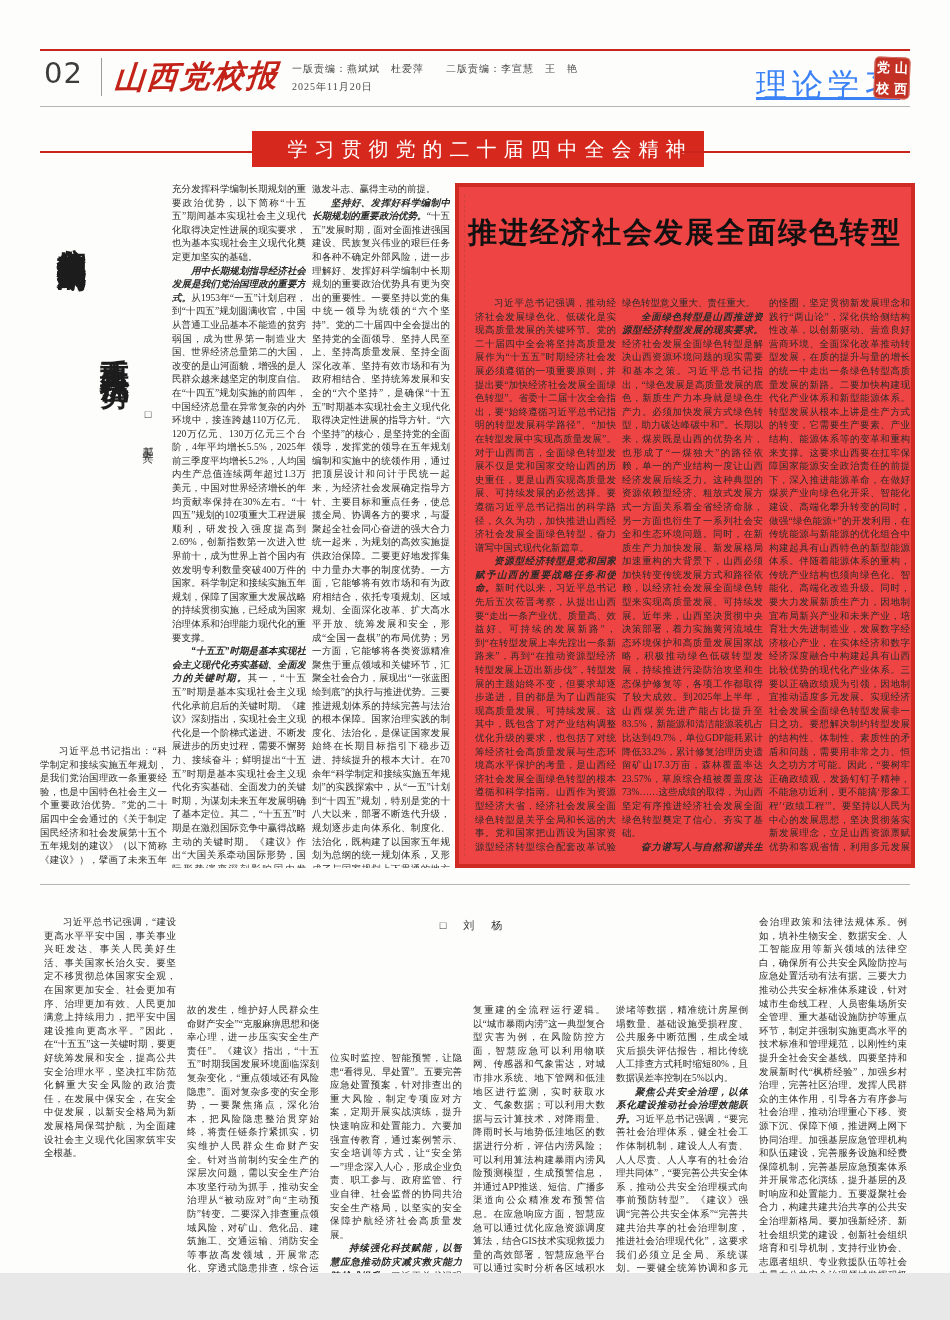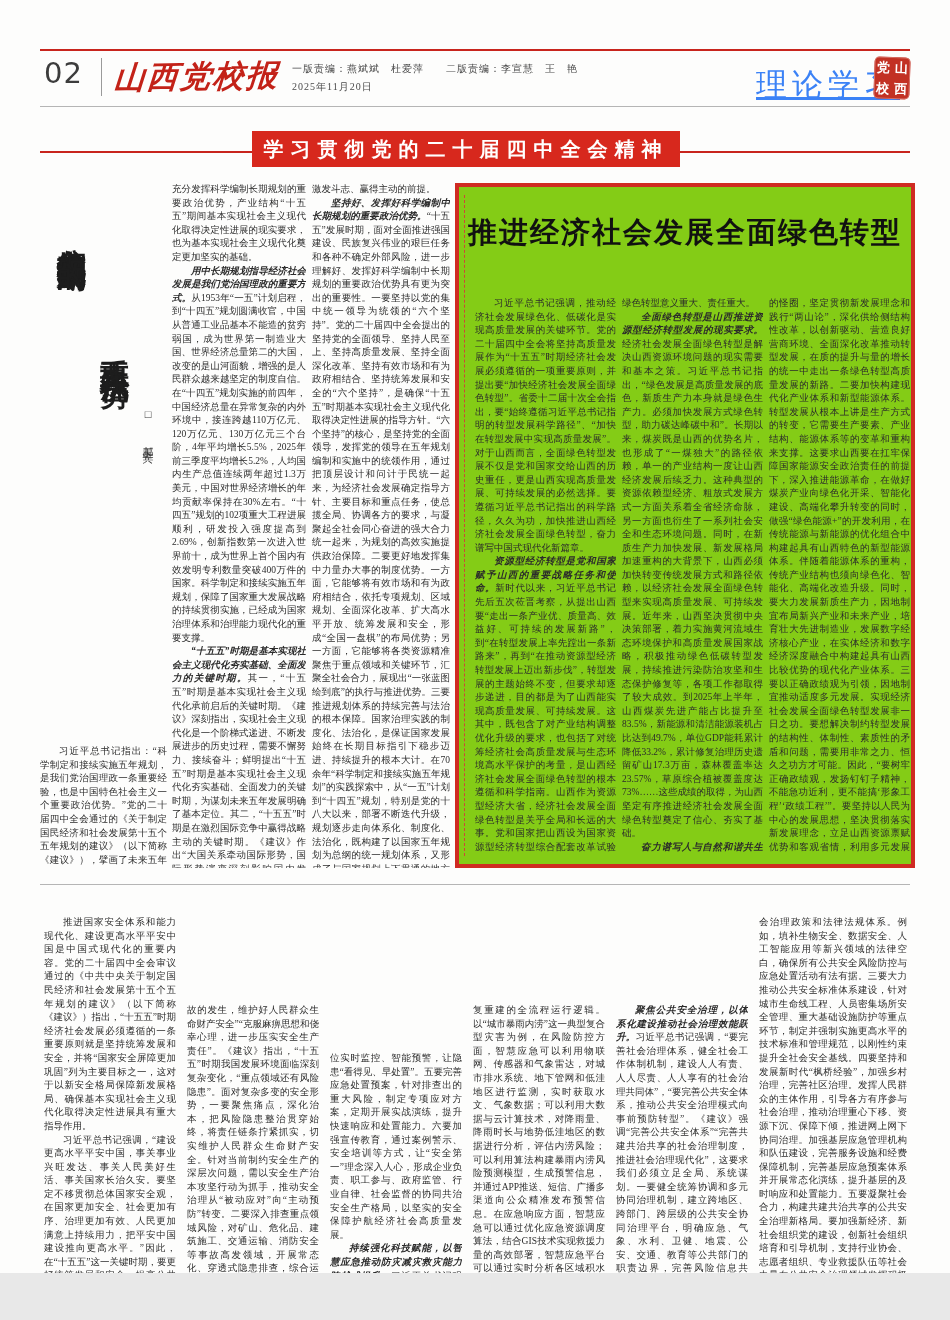--- a/index.html
+++ b/index.html
@@ -13,33 +13,33 @@
   .hdr-div{width:1px;height:38px;background:#9a9a9a;}
   .masthead{font-size:31px;font-weight:900;font-style:italic;color:#c32218;letter-spacing:2px;
             transform:skewX(-5deg) rotate(-1deg);white-space:nowrap;}
   .hdr-meta{font-size:10px;color:#4a4a4a;letter-spacing:1px;white-space:nowrap;}
   .section-lbl{font-size:31px;color:#3b82f6;letter-spacing:5px;white-space:nowrap;text-decoration:underline;}
   .seal{width:36px;height:42px;background:#c23124;border-radius:5px;transform:rotate(2deg);
         display:grid;grid-template-columns:1fr 1fr;align-items:center;justify-items:center;
         color:#fff;font-size:13px;line-height:13px;font-weight:700;box-shadow:0 0 0 1px #d8766c inset;}
   
   .banner{background:#d7281d;color:#fff;display:flex;align-items:center;justify-content:center;
-          font-size:20px;font-weight:700;letter-spacing:7px;white-space:nowrap;}
+          font-size:20px;font-weight:400;letter-spacing:7px;white-space:nowrap;padding-left:24px;}
   
   .col{overflow:hidden;text-align:justify;}
   .col p.seg{margin:0;font-size:9.5px;line-height:13.6px;}
   .col p.seg.indent{text-indent:2em;}
   .col .lead{font-weight:700;font-style:italic;}
   
   .vt{writing-mode:vertical-rl;text-orientation:upright;font-weight:700;white-space:nowrap;}
   .vt-main{font-size:29px;letter-spacing:1px;color:#1d1d1d;}
   .vt-sub{font-size:29px;letter-spacing:4px;color:#1d1d1d;}
   .vt-author{font-size:11px;letter-spacing:3px;color:#333;font-weight:400;}
   
-  .redbox{border:4px solid #cf2b22;box-sizing:border-box;background:#84cc16;}
+  .redbox{border:4px solid #cf2b22;box-sizing:border-box;background:#ef4444;}
   .redbox-dash{border-left:1px dashed #d0453a;width:0;}
   .rb-title{text-align:center;font-size:29px;font-weight:700;letter-spacing:2px;color:#111;}
   .rb-author{text-align:center;font-size:11px;color:#333;letter-spacing:2px;}
   
   .bt-title{text-align:center;font-size:33px;font-weight:700;letter-spacing:3px;color:#111;white-space:nowrap;}
   .bt-author{text-align:center;font-size:11px;color:#333;letter-spacing:3px;}
 </style>
 </head>
 <body>
 
@@ -72,21 +72,21 @@
 
   <div>
     <div class="abs vt vt-main" style="left:52px;top:226px;height:440px;">充分发挥科学编制中长期规划的</div>
     <div class="abs vt vt-sub" style="left:95px;top:336px;height:230px;">重要政治优势</div>
     <div class="abs vt vt-author" style="left:140px;top:408px;height:90px;">□　郝玉宾</div>
 
     <div class="abs col" style="left:40px;top:745px;width:127px;height:123px;">
         <p class="seg indent">习近平总书记指出：“科学制定和接续实施五年规划，是我们党治国理政一条重要经验，也是中国特色社会主义一个重要政治优势。”党的二十届四中全会通过的《关于制定国民经济和社会发展第十五个五年规划的建议》（以下简称《建议》），擘画了未来五年我国经济社会发展的宏伟蓝图，具有重大意义与深远影响。面向未来，特别是在“十五五”规划期间，我们要</p>
       </div>
     <div class="abs col" style="left:172px;top:183px;width:134px;height:685px;">
-        <p class="seg">充分发挥科学编制长期规划的重要政治优势，产业结构“十五五”期间基本实现社会主义现代化取得决定性进展的现实要求，也为基本实现社会主义现代化奠定更加坚实的基础。</p>
+        <p class="seg">充分发挥科学编制长期规划的重要政治优势，以下简称“十五五”期间基本实现社会主义现代化取得决定性进展的现实要求，也为基本实现社会主义现代化奠定更加坚实的基础。</p>
         <p class="seg indent"><span class="lead">用中长期规划指导经济社会发展是我们党治国理政的重要方式。</span>从1953年“一五”计划启程，到“十四五”规划圆满收官，中国从普通工业品基本不能造的贫穷弱国，成为世界第一制造业大国、世界经济总量第二的大国，改变的是山河面貌，增强的是人民群众越来越坚定的制度自信。在“十四五”规划实施的前四年，中国经济总量在异常复杂的内外环境中，接连跨越110万亿元、120万亿元、130万亿元三个台阶，4年平均增长5.5%，2025年前三季度平均增长5.2%，人均国内生产总值连续两年超过1.3万美元，中国对世界经济增长的年均贡献率保持在30%左右。“十四五”规划的102项重大工程进展顺利，研发投入强度提高到2.69%，创新指数第一次进入世界前十，成为世界上首个国内有效发明专利数量突破400万件的国家。科学制定和接续实施五年规划，保障了国家重大发展战略的持续贯彻实施，已经成为国家治理体系和治理能力现代化的重要支撑。</p>
         <p class="seg indent"><span class="lead">“十五五”时期是基本实现社会主义现代化夯实基础、全面发力的关键时期。</span>其一，“十五五”时期是基本实现社会主义现代化承前启后的关键时期。《建议》深刻指出，实现社会主义现代化是一个阶梯式递进、不断发展进步的历史过程，需要不懈努力、接续奋斗；鲜明提出“十五五”时期是基本实现社会主义现代化夯实基础、全面发力的关键时期，为谋划未来五年发展明确了基本定位。其二，“十五五”时期是在激烈国际竞争中赢得战略主动的关键时期。《建议》作出“大国关系牵动国际形势，国际形势演变深刻影响国内发展”的重大判断，既客观阐述了世界变乱交织、动荡加剧的一面，也精准识别到我国具有主动运筹国际空间、塑造外部环境的诸多有利因素，辩证分析了发展环境的危中有机、变与不变。其三，“十五五”时期是破解高质量发展面临突出矛盾问题的关键时期。《建议》深入阐述了我国长期向好的支撑条件、基本趋势和不断彰显的独特优势，有效凝聚起全社会对我国经济基础稳、优势多、韧性强、潜能大的强大共识。同时，《建议》也清醒指出国内发展不平衡不充分的突出问题，进一步明确了加快推动高质量发展的主攻方向。因此，深刻认识和准确把握这一时期的重要地位，是更好凝聚共识、</p>
       </div>
     <div class="abs col" style="left:312px;top:183px;width:138px;height:685px;">
         <p class="seg">激发斗志、赢得主动的前提。</p>
         <p class="seg indent"><span class="lead">坚持好、发挥好科学编制中长期规划的重要政治优势。</span>“十五五”发展时期，面对全面推进强国建设、民族复兴伟业的艰巨任务和各种不确定外部风险，进一步理解好、发挥好科学编制中长期规划的重要政治优势具有更为突出的重要性。一要坚持以党的集中统一领导为统领的“六个坚持”。党的二十届四中全会提出的坚持党的全面领导、坚持人民至上、坚持高质量发展、坚持全面深化改革、坚持有效市场和有为政府相结合、坚持统筹发展和安全的“六个坚持”，是确保“十五五”时期基本实现社会主义现代化取得决定性进展的指导方针。“六个坚持”的核心，是坚持党的全面领导，发挥党的领导在五年规划编制和实施中的统领作用，通过把顶层设计和问计于民统一起来，为经济社会发展确定指导方针、主要目标和重点任务，使总揽全局、协调各方的要求，与凝聚起全社会同心奋进的强大合力统一起来，为规划的高效实施提供政治保障。二要更好地发挥集中力量办大事的制度优势。一方面，它能够将有效市场和有为政府相结合，依托专项规划、区域规划、全面深化改革、扩大高水平开放、统筹发展和安全，形成“全国一盘棋”的布局优势；另一方面，它能够将各类资源精准聚焦于重点领域和关键环节，汇聚全社会合力，展现出“一张蓝图绘到底”的执行与推进优势。三要推进规划体系的持续完善与法治的根本保障。国家治理实践的制度化、法治化，是保证国家发展始终在长期目标指引下稳步迈进、持续提升的根本大计。在70余年“科学制定和接续实施五年规划”的实践探索中，从“一五”计划到“十四五”规划，特别是党的十八大以来，部署不断迭代升级，规划逐步走向体系化、制度化、法治化，既构建了以国家五年规划为总纲的统一规划体系，又形成了与国家规划上下贯通的地方和基层规划部署；既保持战略连续性，又根据时代变化进行动态调整；既坚持规划编制与实施有章可循、有据可依，又强化规划实施的监督评估。要不断推进发展规划法立法进程，使党的战略主张转化为发展实践，这不仅使“重要政治优势”蕴含的制度优势更为凸显，更增强了保证规划贯彻执行的认识与行动自觉。由此，科学编制中长期规划这一重要政治优势具有了越来越充分的机制保障。</p>
       </div>
   </div>
 
   <div class="abs redbox" style="left:455px;top:183px;width:460px;height:685px;">
@@ -103,37 +103,38 @@
       </div>
     <div class="abs col" style="left:310px;top:110px;width:141px;height:555px;">
         <p class="seg">的怪圈，坚定贯彻新发展理念和践行“两山论”，深化供给侧结构性改革，以创新驱动、营造良好营商环境、全面深化改革推动转型发展，在质的提升与量的增长的统一中走出一条绿色转型高质量发展的新路。二要加快构建现代化产业体系和新型能源体系。转型发展从根本上讲是生产方式的转变，它需要生产要素、产业结构、能源体系等的变革和重构来支撑。这要求山西要在扛牢保障国家能源安全政治责任的前提下，深入推进能源革命，在做好煤炭产业向绿色化开采、智能化建设、高端化攀升转变的同时，做强“绿色能源+”的开发利用，在传统能源与新能源的优化组合中构建起具有山西特色的新型能源体系。伴随着能源体系的重构，传统产业结构也须向绿色化、智能化、高端化改造升级。同时，要大力发展新质生产力，因地制宜布局新兴产业和未来产业，培育壮大先进制造业，发展数字经济核心产业，在实体经济和数字经济深度融合中构建起具有山西比较优势的现代化产业体系。三要以正确政绩观为引领，因地制宜推动适度多元发展。实现经济社会发展全面绿色转型发展非一日之功。要想解决制约转型发展的结构性、体制性、素质性的矛盾和问题，需要用非常之力、恒久之功方才可能。因此，“要树牢正确政绩观，发扬钉钉子精神，不能急功近利，更不能搞‘形象工程’‘政绩工程’”。要坚持以人民为中心的发展思想，坚决贯彻落实新发展理念，立足山西资源禀赋优势和客观省情，利用多元发展的有利条件，深度挖掘山西多方面的独特优势，因地制宜推动适度多元发展。</p>
       </div>
   </div>
 
   <div class="abs rule-gray" style="left:40px;top:884px;width:870px;"></div>
 
   <div>
     <div class="abs" style="left:185px;top:902px;width:575px;">
+      <div class="bt-author" style="margin-top:16px;">□　刘　杨</div>
     </div>
 
     <div class="abs col" style="left:44px;top:916px;width:132px;height:390px;">
-        <p class="seg indent">推进国家安全体系和能力现代化、建设更高水平平安中国是中国式现代化的重要内容。党的二十届四中全会审议通过的《中共中央关于制定国民经济和社会发展第十五个五年规划的建议》（以下简称《建议》）指出，“十五五”时期经济社会发展必须遵循的一条重要原则就是坚持统筹发展和安全，并将“国家安全屏障更加巩固”列为主要目标之一，这对于以新安全格局保障新发展格局、确保基本实现社会主义现代化取得决定性进展具有重大指导作用。</p>
         <p class="seg indent">习近平总书记强调，“建设更高水平平安中国，事关事业兴旺发达、事关人民美好生活、事关国家长治久安。要坚定不移贯彻总体国家安全观，在国家更加安全、社会更加有序、治理更加有效、人民更加满意上持续用力，把平安中国建设推向更高水平。”因此，在“十五五”这一关键时期，要更好统筹发展和安全，提高公共安全治理水平，坚决扛牢防范化解重大安全风险的政治责任，在发展中保安全，在安全中促发展，以新安全格局为新发展格局保驾护航，为全面建设社会主义现代化国家筑牢安全根基。</p>
       </div>
     <div class="abs col" style="left:187px;top:1004px;width:132px;height:302px;">
         <p class="seg">故的发生，维护好人民群众生命财产安全”“克服麻痹思想和侥幸心理，进一步压实安全生产责任”。《建议》指出，“十五五”时期我国发展环境面临深刻复杂变化，“重点领域还有风险隐患”。面对复杂多变的安全形势，一要聚焦痛点，深化治本，把风险隐患整治贯穿始终，将责任链条拧紧抓实，切实维护人民群众生命财产安全。针对当前制约安全生产的深层次问题，需以安全生产治本攻坚行动为抓手，推动安全治理从“被动应对”向“主动预防”转变。二要深入排查重点领域风险，对矿山、危化品、建筑施工、交通运输、消防安全等事故高发领域，开展常态化、穿透式隐患排查，综合运用“四不两直”明查暗访，紧盯“物的不安全状态”和“人的不安全行为”，确保隐患即查即改、动态清零。三要强化治本措施，通过技术改造提升设备安全性能，通过流程优化弥补管理漏洞，通过人员培训增强安全意识，全方位提升安全水平，从根源上防范重特大事故发生。四要建立风险动态监测机制，运用大数据、物联网等技术，对高风险点</p>
       </div>
     <div class="abs col" style="left:330px;top:1052px;width:132px;height:302px;">
         <p class="seg">位实时监控、智能预警，让隐患“看得见、早处置”。五要完善应急处置预案，针对排查出的重大风险，制定专项应对方案，定期开展实战演练，提升快速响应和处置能力。六要加强宣传教育，通过案例警示、安全培训等方式，让“安全第一”理念深入人心，形成企业负责、职工参与、政府监管、行业自律、社会监督的协同共治安全生产格局，以坚实的安全保障护航经济社会高质量发展。</p>
         <p class="seg indent"><span class="lead">持续强化科技赋能，以智慧应急推动防灾减灾救灾能力跨越式提升。</span>习近平总书记强调，“防灾减灾救灾事关人民生命财产安全，事关社会和谐稳定，是衡量执政党领导力、检验政府执行力、评判国家动员力、体现民族凝聚力的一个重要方面。”当前，大数据、人工智能、物联网等新一代信息技术已成为提升应急管理精准度与效率的关键支撑，推动应急管理从“经验驱动”转向“数据驱动”，从“分散治理”迈向“协同治理”。智慧应急以数智技术为支撑，通过打破传统应急管理的时空限制与数据壁垒，重构风险防控、应急响应、恢</p>
       </div>
     <div class="abs col" style="left:473px;top:1004px;width:132px;height:302px;">
         <p class="seg">复重建的全流程运行逻辑。以“城市暴雨内涝”这一典型复合型灾害为例，在风险防控方面，智慧应急可以利用物联网、传感器和气象雷达，对城市排水系统、地下管网和低洼地区进行监测，实时获取水文、气象数据；可以利用大数据与云计算技术，对降雨量、降雨时长与地势低洼地区的数据进行分析，评估内涝风险；可以利用算法构建暴雨内涝风险预测模型，生成预警信息，并通过APP推送、短信、广播多渠道向公众精准发布预警信息。在应急响应方面，智慧应急可以通过优化应急资源调度算法，结合GIS技术实现救援力量的高效部署，智慧应急平台可以通过实时分析各区域积水深度、受困人员分布、救援队伍位置等数据，自动规划最优救援路线，在短时间内完成救援队伍的动态调配，协同联动消防、医疗、交通等部门，高效完成积水严重区域的人员转移，确保在暴雨内涝发生时能够快速响应、及时救援。在恢复重建方面，智慧应急能够依托数字孪生技术构建城市内涝灾后三维模型，结合无人机航拍、地面传感器采集的建筑损毁、道路破坏、管网</p>
       </div>
     <div class="abs col" style="left:616px;top:1004px;width:132px;height:302px;">
+        <p class="seg">淤堵等数据，精准统计房屋倒塌数量、基础设施受损程度、公共服务中断范围，生成全域灾后损失评估报告，相比传统人工排查方式耗时缩短80%，且数据误差率控制在5%以内。</p>
         <p class="seg indent"><span class="lead">聚焦公共安全治理，以体系化建设推动社会治理效能跃升。</span>习近平总书记强调，“要完善社会治理体系，健全社会工作体制机制，建设人人有责、人人尽责、人人享有的社会治理共同体”，“要完善公共安全体系，推动公共安全治理模式向事前预防转型”。《建议》强调“完善公共安全体系”“完善共建共治共享的社会治理制度，推进社会治理现代化”，这要求我们必须立足全局、系统谋划。一要健全统筹协调和多元协同治理机制，建立跨地区、跨部门、跨层级的公共安全协同治理平台，明确应急、气象、水利、卫健、地震、公安、交通、教育等公共部门的职责边界，完善风险信息共享、应急资源统筹、联合指挥处置等机制，破解“信息孤岛”“数据壁垒”等治理顽疾。二要完善制度标准体系，聚焦公共安全治理领域的共性问题和新兴风险，完善社</p>
       </div>
     <div class="abs col" style="left:759px;top:916px;width:148px;height:390px;">
         <p class="seg">会治理政策和法律法规体系。例如，填补生物安全、数据安全、人工智能应用等新兴领域的法律空白，确保所有公共安全风险防控与应急处置活动有法有据。三要大力推动公共安全标准体系建设，针对城市生命线工程、人员密集场所安全管理、重大基础设施防护等重点环节，制定并强制实施更高水平的技术标准和管理规范，以刚性约束提升全社会安全基线。四要坚持和发展新时代“枫桥经验”，加强乡村治理，完善社区治理。发挥人民群众的主体作用，引导各方有序参与社会治理，推动治理重心下移、资源下沉、保障下倾，推进网上网下协同治理。加强基层应急管理机构和队伍建设，完善服务设施和经费保障机制，完善基层应急预案体系并开展常态化演练，提升基层的及时响应和处置能力。五要凝聚社会合力，构建共建共治共享的公共安全治理新格局。要加强新经济、新社会组织党的建设，创新社会组织培育和引导机制，支持行业协会、志愿者组织、专业救援队伍等社会力量在公共安全治理领域发挥积极作用。畅通公众参与渠道，利用“12345”热线、随手拍、安全举报平台等方式，鼓励群众发现和举报身边的安全隐患。定期开展公众应急避险知识和技能普及活动，全面提升全社会安全意识和自救互救能力，筑牢群防群治的坚固防线。</p>
       </div>
   </div>
 
 </div>
 
 </body></html>

